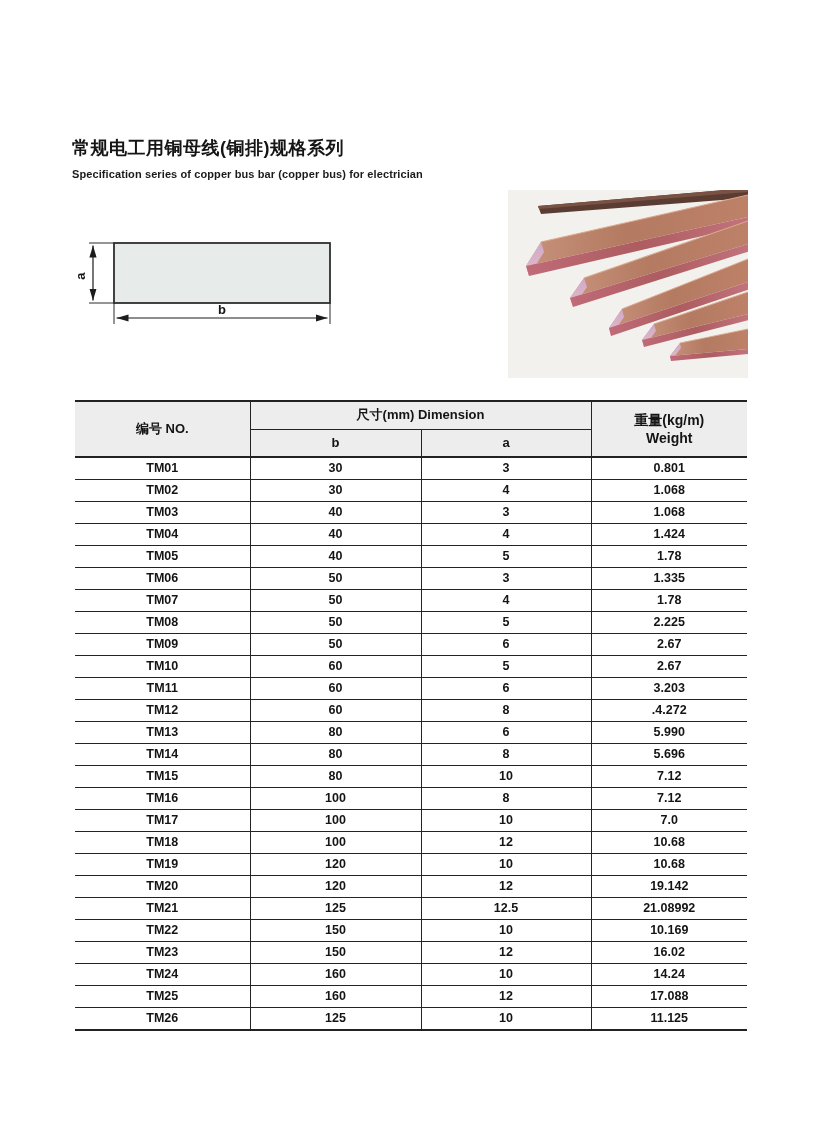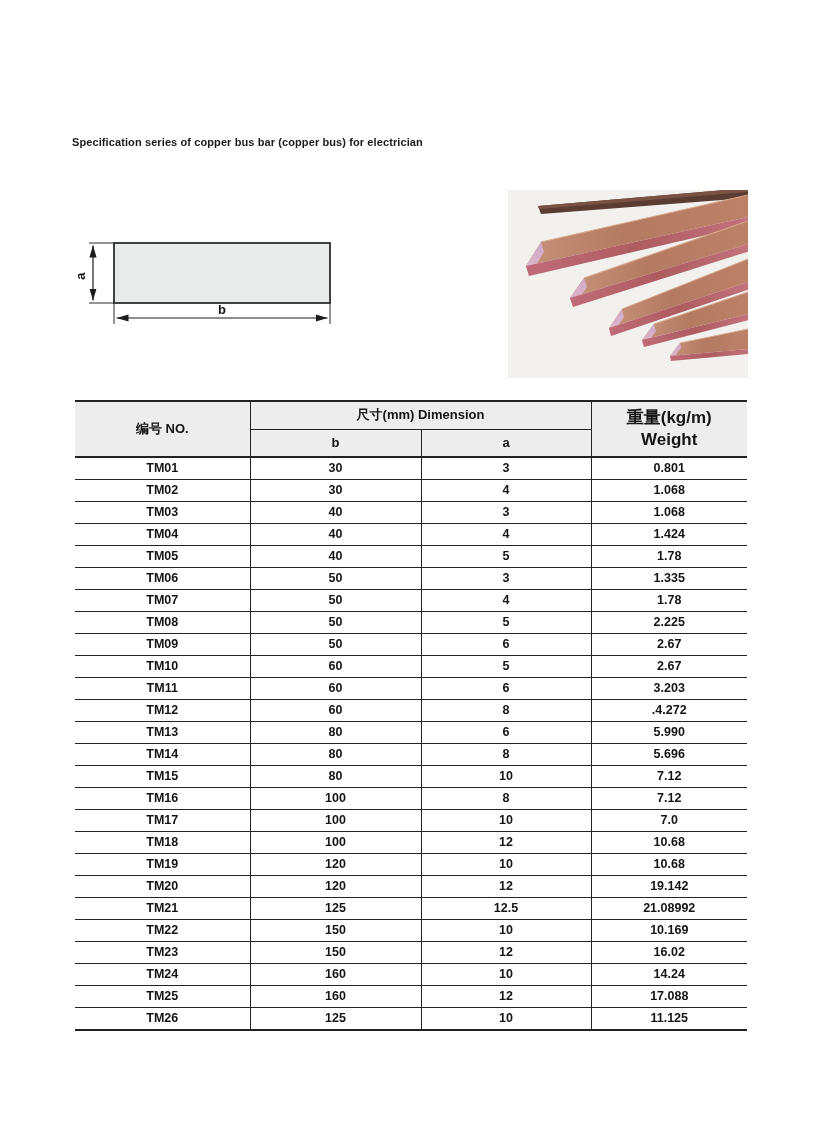--- a/index.html
+++ b/index.html
@@ -5,21 +5,21 @@
   * { margin:0; padding:0; box-sizing:border-box; }
   html,body { background:#ffffff; }
   body { font-family:"Liberation Sans","DejaVu Sans",sans-serif; color:#111; }
   .page {
     position:relative; width:827px; height:1123px; background:#fff; overflow:hidden;
   }
 
   
   .title-block { position:absolute; left:72px; top:136px; width:480px; }
   .title-zh { font-size:18px; font-weight:bold; color:#151515; letter-spacing:0.5px; }
-  .title-en { font-size:11px; font-weight:bold; color:#1b1b1b; margin-top:0; letter-spacing:0.1px; }
+  .title-en { font-size:11px; font-weight:bold; color:#1b1b1b; margin-top:8px; letter-spacing:0.1px; }
 
   
   .diagram { position:absolute; left:76px; top:236px; width:262px; height:96px; }
   .diagram svg { display:block; width:100%; height:100%; }
   .dim-text { font-family:"Liberation Sans",sans-serif; font-size:13px; font-weight:bold; fill:#151515; }
 
   
   .photo { position:absolute; left:508px; top:190px; width:240px; height:188px; }
   .photo svg { display:block; width:100%; height:100%; }
 
@@ -37,28 +37,29 @@
     padding:0;
   }
   .spec-table th { background:#ededed; font-size:13px; }
   .spec-table td { font-size:12.5px; height:21px; line-height:21px; background:#fff; }
   
   .v-sep-r { border-right:1.9px solid #242424; }
   .th-no { height:56px; }
   .th-dim { height:23px; }
   .th-sub { height:23px; }
   .th-no, .th-weight, .th-sub { border-bottom:2.6px solid #222 !important; }
-  .weight-l1, .weight-l2 { line-height:1.3; font-size:17px; }
+  .weight-l1, .weight-l2 { line-height:1.3; font-size:14px; }
 </style>
 </head>
 <body>
 
 <div class="page">
 
   <div class="title-block">
+    <div class="title-zh">常规电工用铜母线(铜排)规格系列</div>
     <div class="title-en">Specification series of copper bus bar (copper bus) for electrician</div>
   </div>
 
   <div class="diagram">
     <svg viewBox="0 0 262 96">
       <defs>
         <marker id="arr" markerWidth="11" markerHeight="8" refX="10" refY="3" orient="auto-start-reverse">
           <path d="M0,0 L10,3 L0,6 Z" fill="#1c1c1c"></path>
         </marker>
       </defs>

